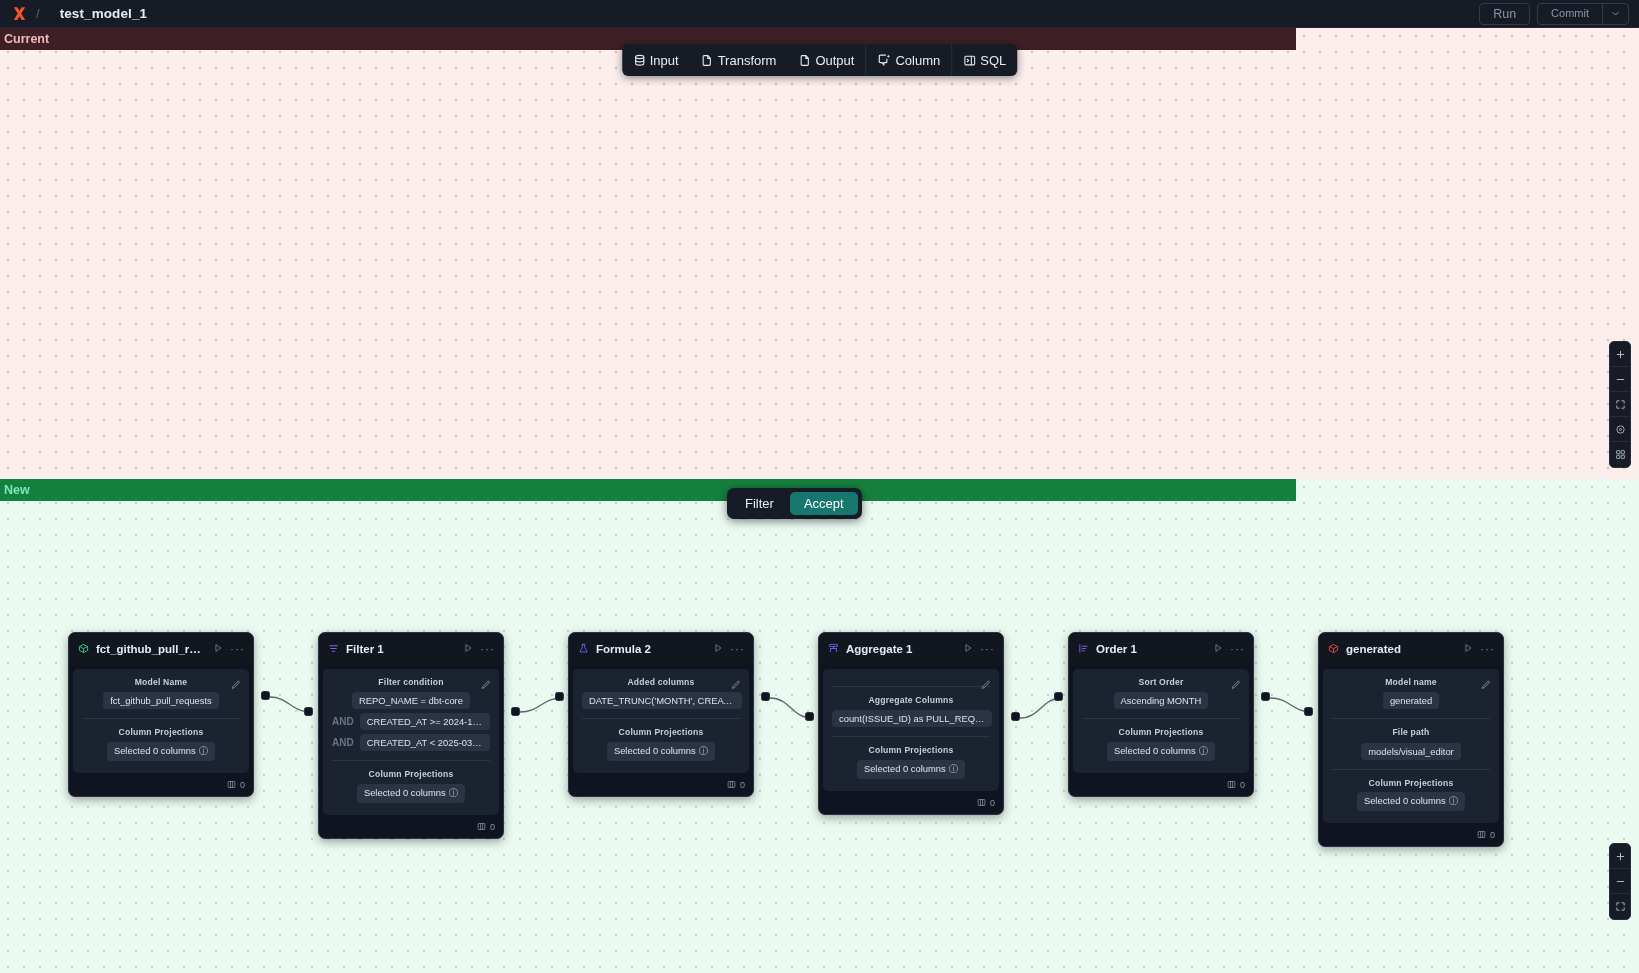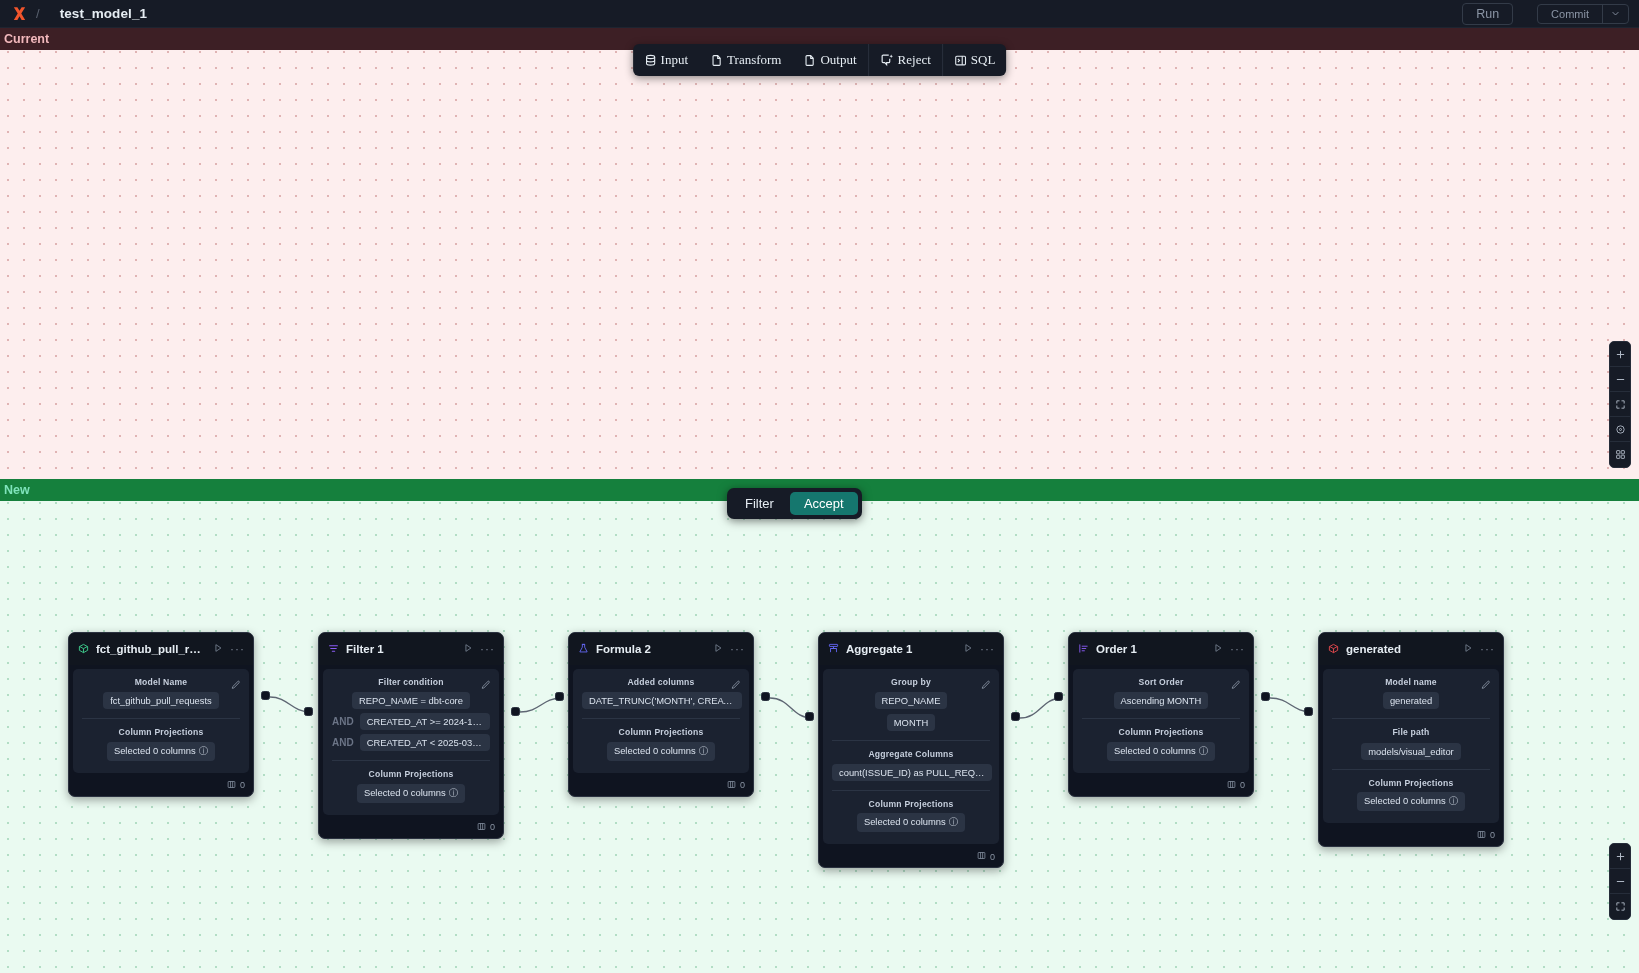--- a/index.html
+++ b/index.html
@@ -16,58 +16,58 @@
     position: absolute; top: 0; left: 0; width: 1639px; height: 28px;
     background: #161b26;
     display: flex; align-items: center;
     padding: 0 10px;
     border-bottom: 1px solid #1e2430;
     z-index: 60;
   }
   .logo { width: 18px; height: 18px; display:flex; align-items:center; justify-content:center; margin-right: 8px;}
   .crumb-sep { color: #5a6270; font-size: 13px; margin: 0 8px 0 0; }
   .crumb-title { color: #e6edf3; font-size: 13.5px; font-weight: 700; letter-spacing: .1px; margin-left: 12px;}
-  .topbar-right { margin-left: auto; display: flex; align-items: center; gap: 24px; }
+  .topbar-right { margin-left: auto; display: flex; gap: 7px; }
   .btn-ghost {
     border: 1px solid #333b48; border-radius: 4px;
     color: #8b95a5; font-size: 12.5px;
     padding: 3px 13px; background: transparent;
     font-family: "Liberation Sans", sans-serif;
   }
   .split { display: flex; align-items: stretch; border: 1px solid #333b48; border-radius: 4px; }
   .split > .sp-main { color: #8b95a5; font-size: 11px; padding: 3px 13px; }
   .split > .sp-caret { color: #8b95a5; font-size: 10px; padding: 3px 8px; border-left: 1px solid #333b48; display:flex; align-items:center;}
 
   
   .pane { position: absolute; left: 0; width: 1639px; overflow: hidden; }
   .pane-current { top: 28px; height: 451px; background: #fdeeee;
     background-image: radial-gradient(#e0b4b4 1px, transparent 1px);
     background-size: 16px 16px; }
   .pane-new { top: 479px; height: 494px; background: #eafaf1;
     background-image: radial-gradient(#b2ddc5 1px, transparent 1px);
     background-size: 16px 16px; }
 
   .ribbon {
-    position: absolute; left: 0; width: 1639px; height: 22px;
+    position: absolute; left: 0; width: 1296px; height: 22px;
     display: flex; align-items: center; padding-left: 4px;
     font-size: 12.5px; font-weight: 600; z-index: 20; text-align: right;
   }
   .ribbon-current { top: 28px; background: #3d1f25; color: #f2b8bc; }
   .ribbon-new { top: 479px; background: #15803d; color: #7fe3bb; }
 
   
   .toolbar {
     position: absolute; top: 44px; left: 50%; transform: translateX(-50%);
     height: 32px; background: #161b26; border-radius: 6px;
     display: flex; align-items: stretch; z-index: 40;
     box-shadow: 0 2px 8px rgba(0,0,0,.45);
   }
   .tb-item {
     display: flex; align-items: center; gap: 4px;
-    padding: 0 11px; color: #e6edf3; font-size: 13px; font-family: Liberation Serif, serif;
+    padding: 0 11px; color: #e6edf3; font-size: 13px;
   }
   .tb-item.sepleft { border-left: 1px solid #2a313d; }
   .tb-ico { display: flex; align-items: center; }
 
   
   .decision {
     position: absolute; top: 488px; left: 727px;
     background: #161b26; border-radius: 7px;
     display: flex; align-items: center; gap: 2px;
     padding: 4px; z-index: 50;
@@ -206,21 +206,21 @@
       <span>Output</span>
     </div>
     <div class="tb-item sepleft">
       <span class="tb-ico">
         <svg width="14" height="14" viewBox="0 0 24 24" fill="none" stroke="#e6edf3" stroke-width="2">
           <path d="M3.5 5.2A1.7 1.7 0 0 1 5.2 3.5h9.6"></path>
           <path d="M3.5 5.2v9.6A1.7 1.7 0 0 0 5.2 16.5H8l3.2 3.6V16.5h3.6a1.7 1.7 0 0 0 1.7-1.7V10"></path>
           <path d="M19 2.4l.9 2.2 2.2.9-2.2.9-.9 2.2-.9-2.2-2.2-.9 2.2-.9z" fill="#e6edf3" stroke="none"></path>
         </svg>
       </span>
-      <span>Reject</span>
+      <span>Column</span>
     </div>
     <div class="tb-item sepleft">
       <span class="tb-ico">
         <svg width="13" height="13" viewBox="0 0 24 24" fill="none" stroke="#e6edf3" stroke-width="2">
           <rect x="3" y="4" width="18" height="16" rx="2"></rect>
             <path d="M15 4v16"></path>
           <path d="M7 9l3 3-3 3"></path>
         </svg>
       </span>
       <span>SQL</span>
@@ -403,27 +403,20 @@
           </svg>
       </span>
       <span class="node-more">···</span>
     </div>
     <div class="node-body">
       <span class="pencil">
         <svg width="10" height="10" viewBox="0 0 24 24" fill="none" stroke="#8d97a7" stroke-width="2">
             <path d="M16.5 3.5a2.1 2.1 0 0 1 3 3L7 19l-4 1 1-4z"></path>
           </svg>
       </span>
-      <div class="fld-group">
-        <div class="fld-label">Group by</div>
-        <span class="pill">REPO_NAME</span>
-        <div style="margin-top:3px">
-          <span class="pill">MONTH</span>
-        </div>
-      </div>
       <div class="divider"></div>
       <div class="fld-group">
         <div class="fld-label">Aggregate Columns</div>
         <span class="pill" style="max-width:160px">count(ISSUE_ID) as PULL_REQUEST_…</span>
       </div>
       <div class="divider"></div>
       <div class="fld-group">
         <div class="fld-label">Column Projections</div>
         <span class="pill"><span>Selected 0 columns</span><span class="info-i">ⓘ</span></span>
       </div>

